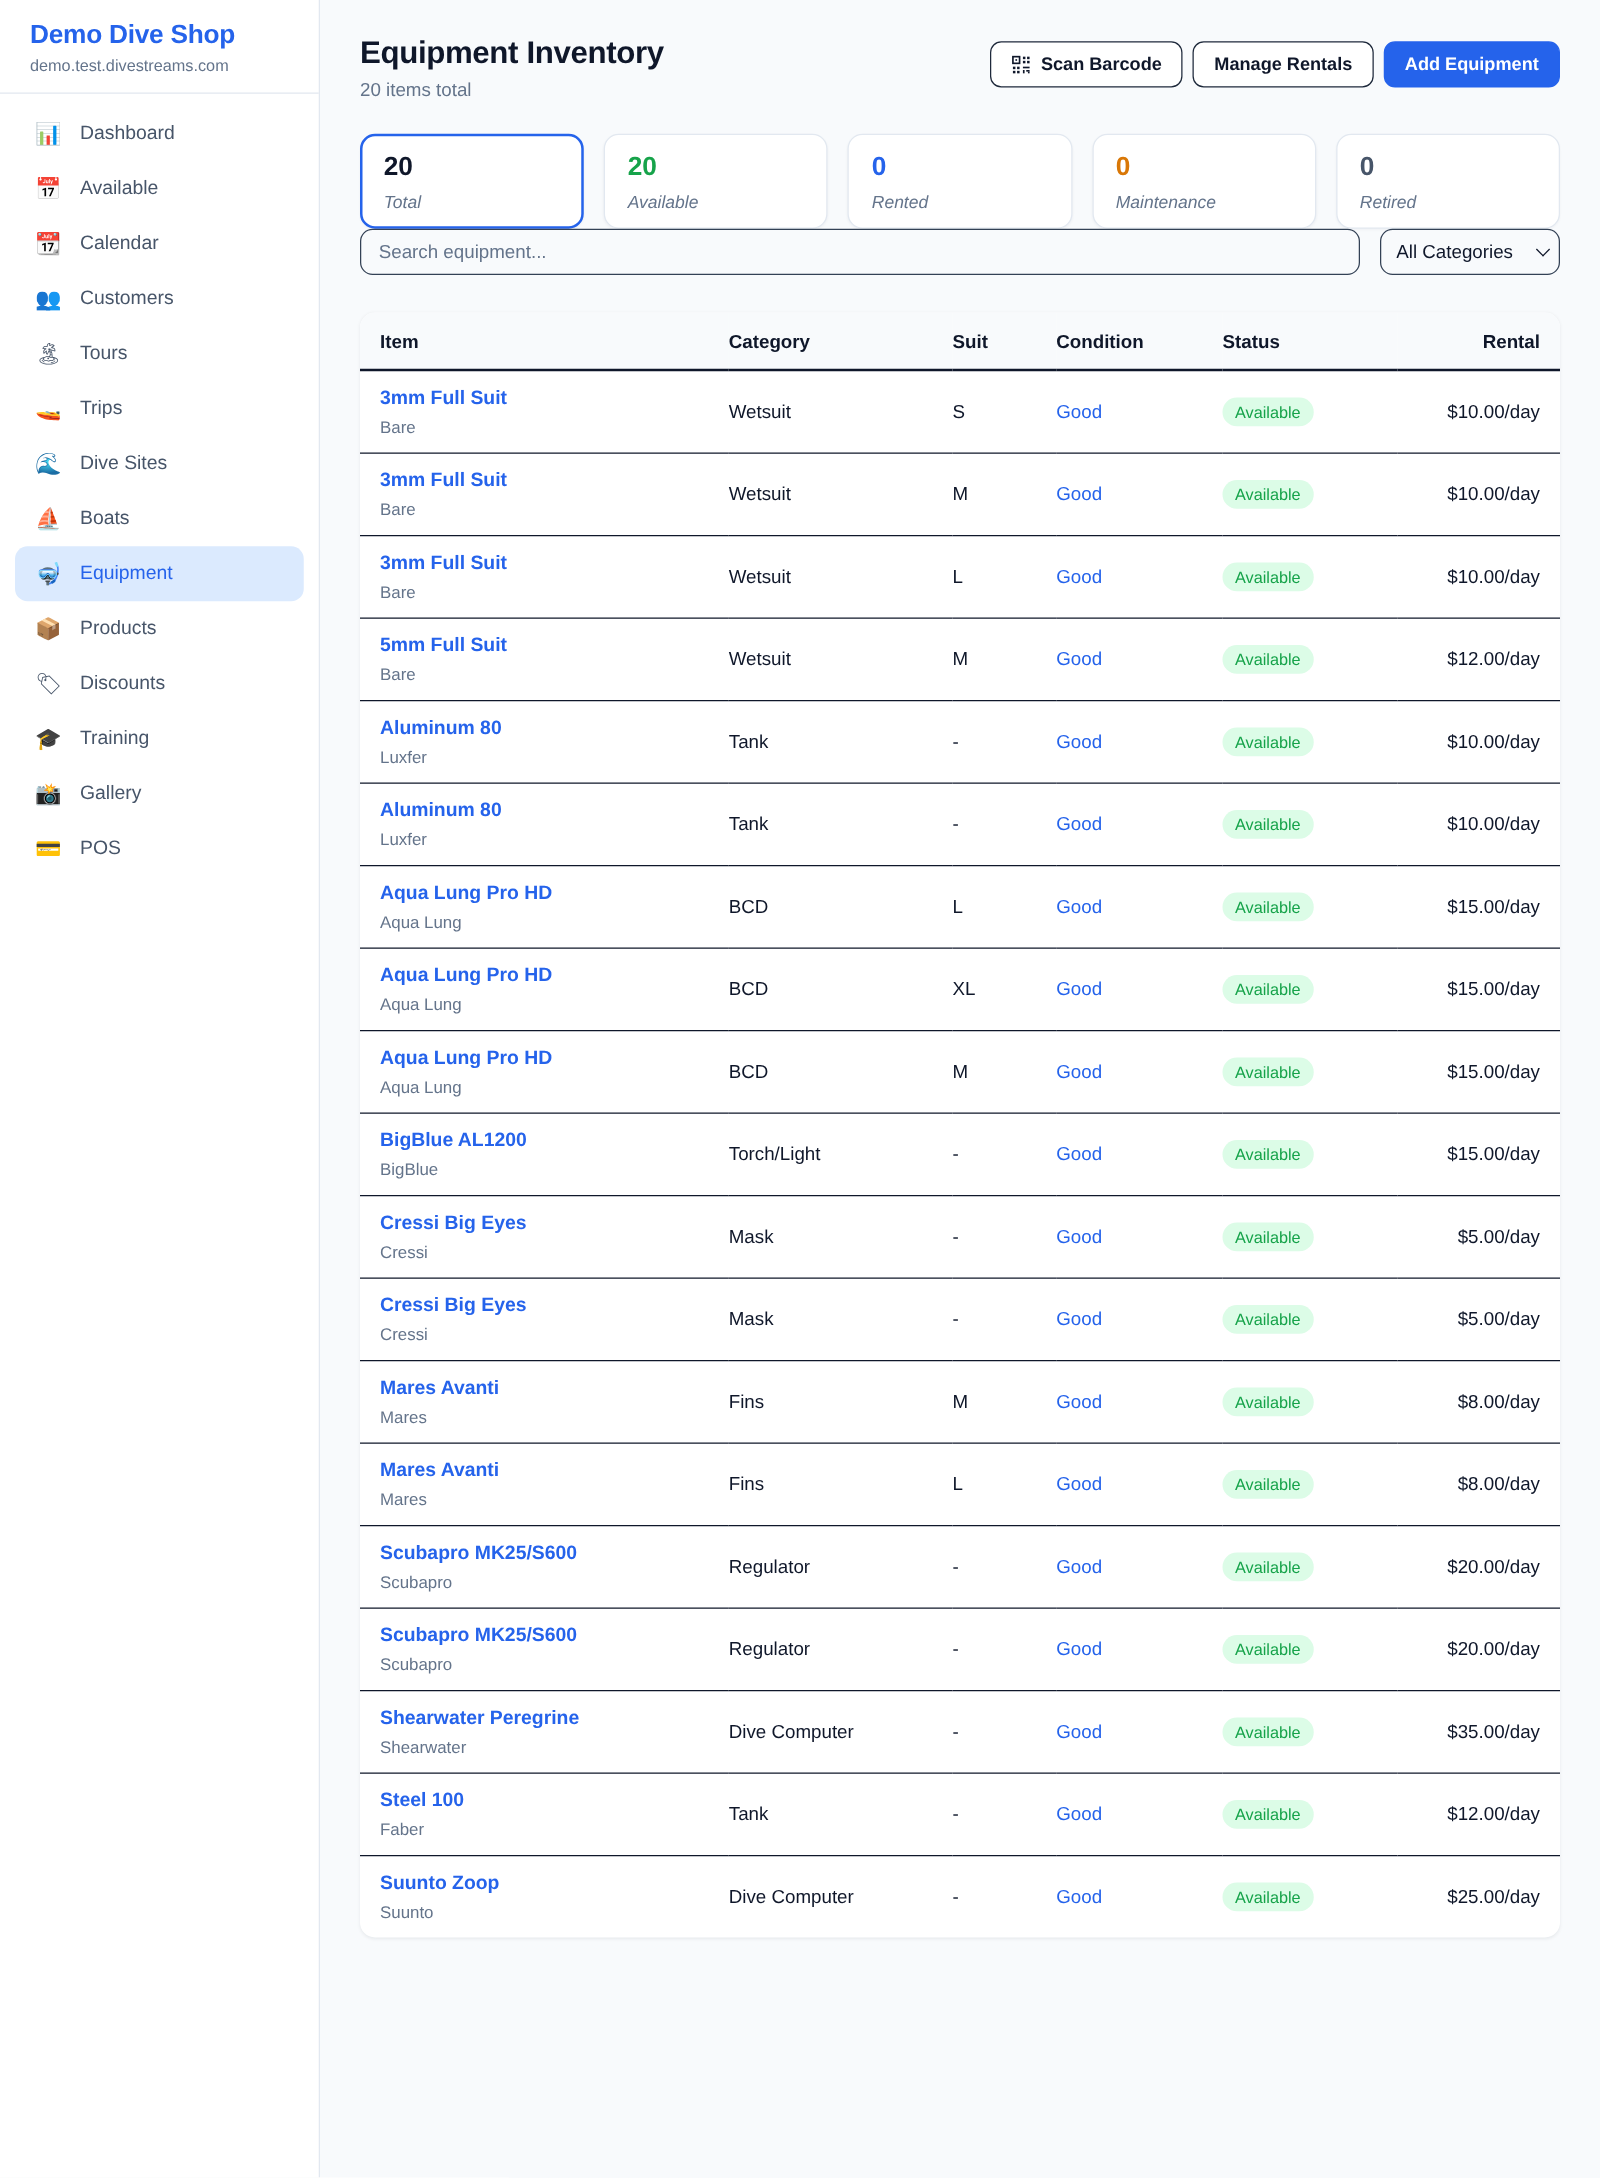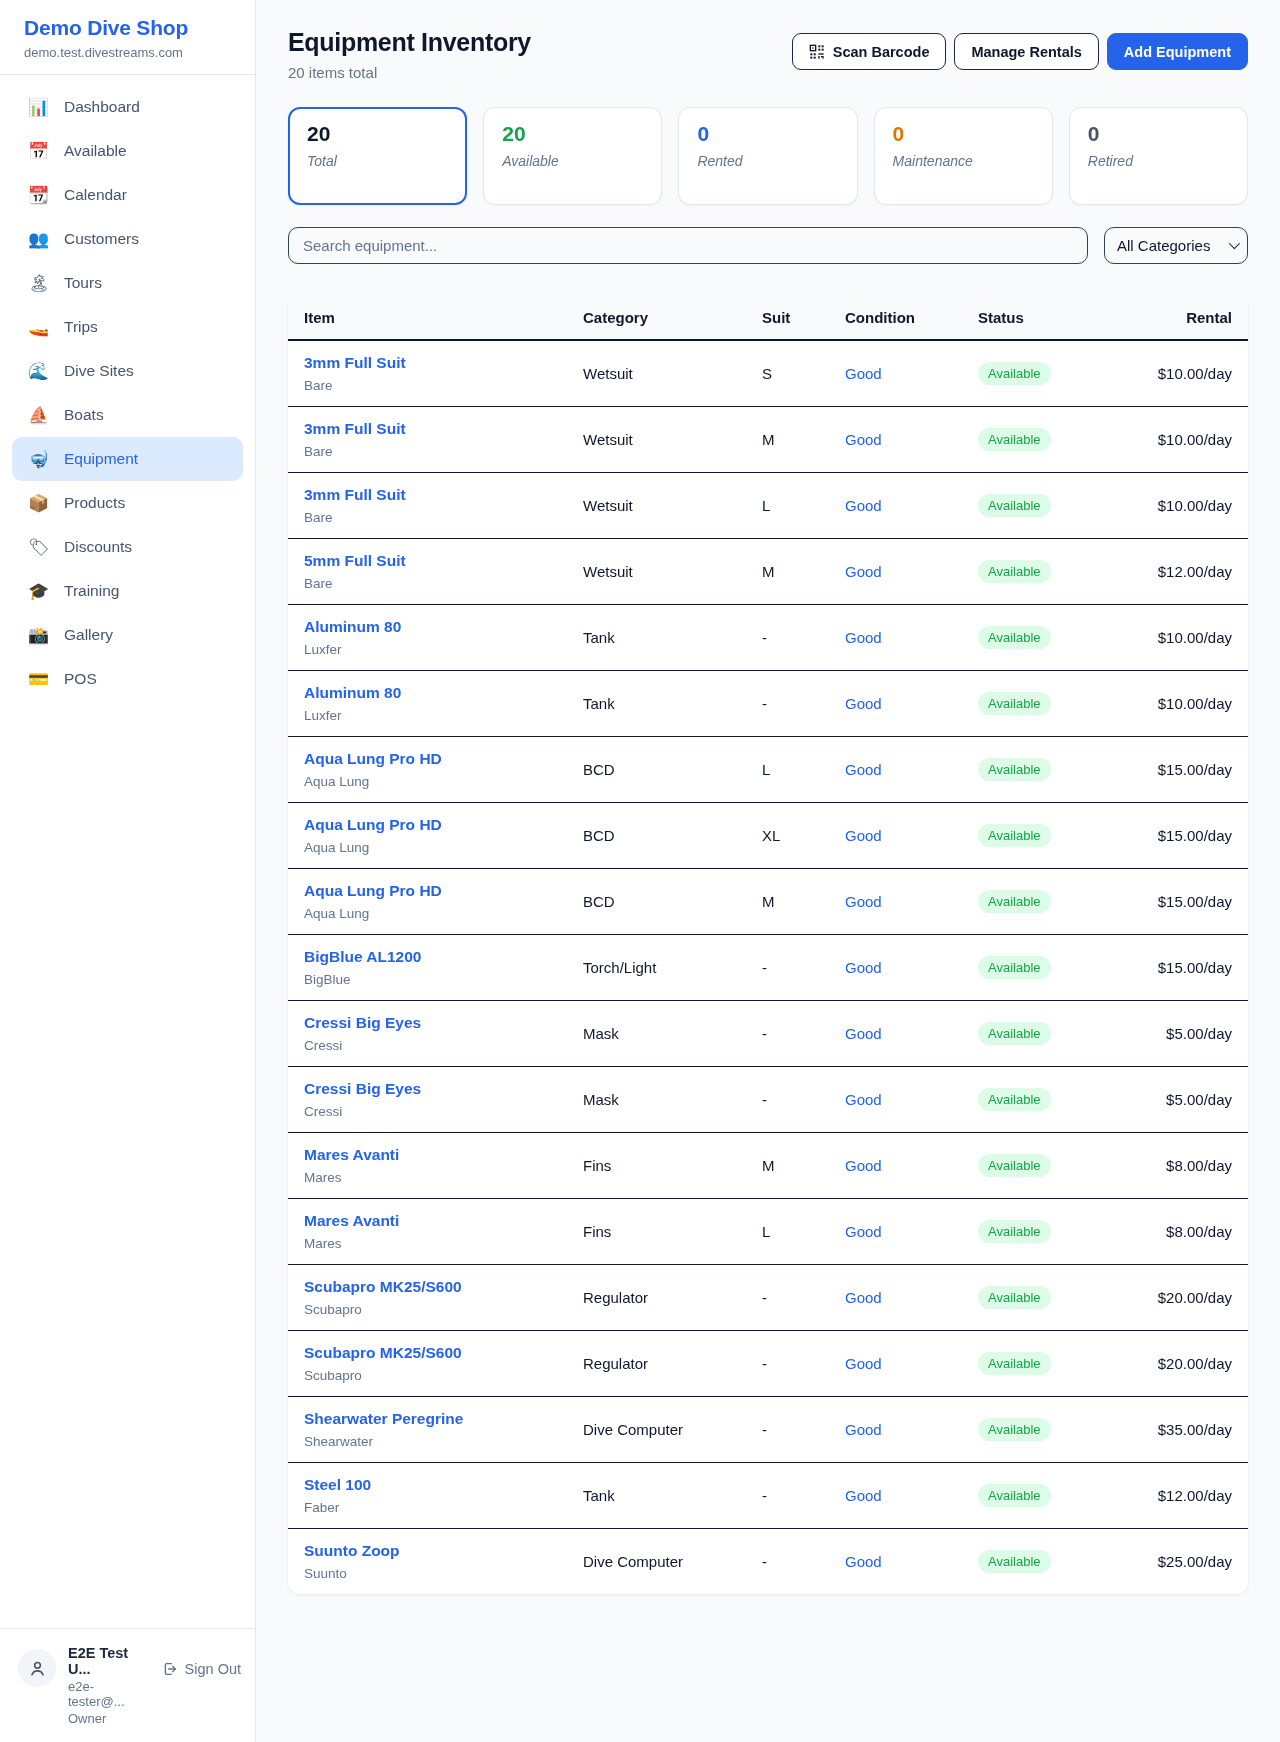--- a/index.html
+++ b/index.html
@@ -49,28 +49,28 @@
   .btn {
     height:37px; padding:0 16px; border-radius:9px; font-size:14.5px; font-weight:600;
     display:flex; align-items:center; gap:8px; cursor:pointer; font-family:inherit;
     background:#ffffff; color:#0f172a; border:1px solid #1e293b;
   }
   .btn.primary { background:#2563eb; border-color:#2563eb; color:#ffffff; }
   
   .stats { display:flex; gap:16px; margin-top:26px; }
   .stat {
     flex:1 1 0; background:#ffffff; border:1px solid #e2e8f0; border-radius:12px;
-    padding:14px 18px 15px 18px; height:98px; cursor:pointer;
+    padding:14px 18px 15px 18px; height:76px; cursor:pointer;
     box-shadow:0 1px 2px rgba(15,23,42,.04);
   }
   .stat.selected { border:2px solid #2563eb; padding:13px 17px 14px 17px; }
   .stat-value { font-size:21px; font-weight:800; }
   .stat-label { font-size:14px; color:#64748b; margin-top:7px;font-style:italic; }
   
-  .filters { display:flex; gap:16px; margin-top:22px; }
+  .filters { display:flex; gap:16px; }
   .search-wrap { flex:1 1 auto; }
   .search-input {
     width:100%; height:37px; border:1px solid #334155; border-radius:10px;
     padding:0 14px; font-size:15px; color:#0f172a; background:#f8fafc; font-family:inherit;
   }
   .search-input::placeholder { color:#64748b; }
   .select-wrap { position:relative; width:144px; }
   .cat-select {
     width:100%; height:37px; border:1px solid #334155; border-radius:10px;
     background:#f8fafc; font-size:15px; color:#0f172a; padding:0 28px 0 12px;
@@ -182,41 +182,20 @@
       <span class="ico">📸</span>
       <span class="lbl">Gallery</span>
     </div>
 
     <div class="nav-item">
       <span class="ico">💳</span>
       <span class="lbl">POS</span>
     </div>
   </nav>
 
-  <div class="user-box">
-    <div class="avatar">
-      <svg width="19" height="19" viewBox="0 0 24 24" fill="none" stroke="#475569" stroke-width="2" stroke-linecap="round">
-        <circle cx="12" cy="8" r="3.6"></circle>
-          <path d="M5 20c1.3-3.4 4-5 7-5s5.7 1.6 7 5"></path>
-      </svg>
-    </div>
-    <div class="user-meta">
-      <div class="user-name">E2E Test U...</div>
-      <div class="user-email">e2e-tester@...</div>
-      <div class="user-role">Owner</div>
-    </div>
-    <button class="signout">
-      <svg width="16" height="16" viewBox="0 0 24 24" fill="none" stroke="#64748b" stroke-width="2" stroke-linecap="round" stroke-linejoin="round">
-        <path d="M14 4H7a2 2 0 0 0-2 2v12a2 2 0 0 0 2 2h7"></path>
-          <path d="M16 16l4-4-4-4"></path>
-          <path d="M20 12H10"></path>
-      </svg>
-      <span>Sign Out</span>
-    </button>
-  </div>
 </aside>
 
 <main class="main">
 
   <div class="page-head">
     <div>
       <h1 class="page-title">Equipment Inventory</h1>
       <div class="page-sub">20 items total</div>
     </div>
     <div class="head-actions">

